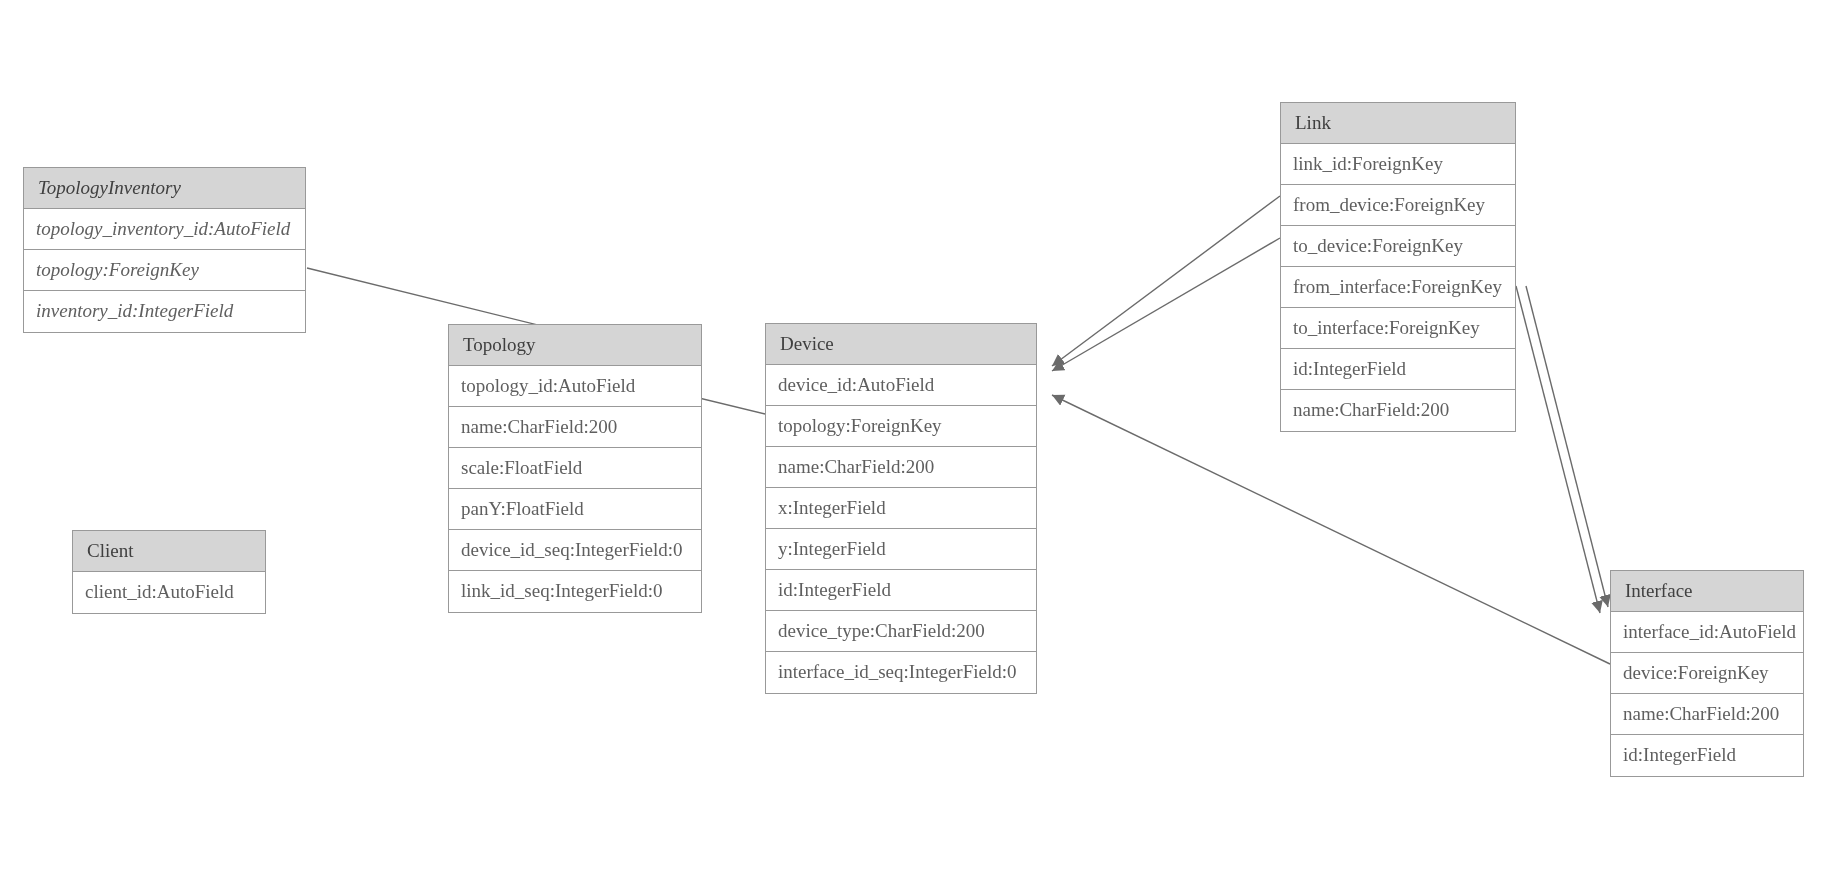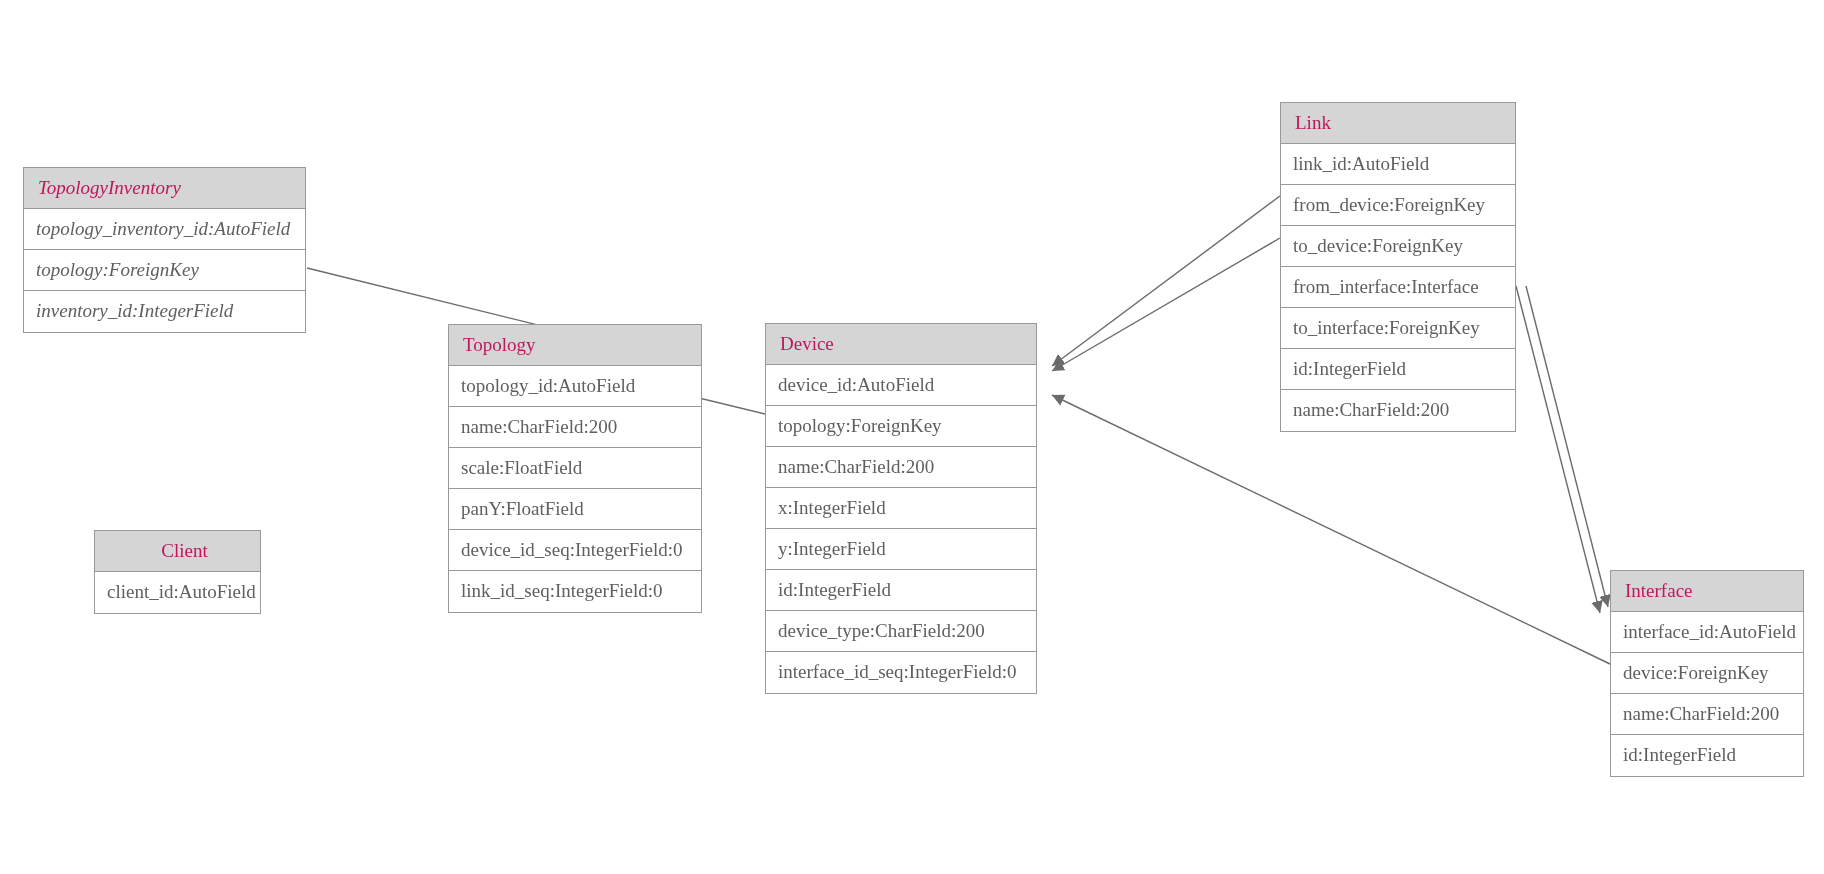--- a/index.html
+++ b/index.html
@@ -28,21 +28,21 @@
   .entity {
     position: absolute;
     box-sizing: border-box;
     border: 1px solid #999999;
     background: #ffffff;
     z-index: 2;
   }
   .entity-header {
     box-sizing: border-box;
     background: #d5d5d5;
-    color: #be185d;
+    color: #404040;
     border-bottom: 1px solid #999999;
     font-size: 19px;
     line-height: 40px;
     height: 41px;
     padding: 0 0 0 14px;
     white-space: nowrap;
     overflow: hidden;
   }
   .entity-row {
     box-sizing: border-box;
@@ -101,21 +101,21 @@
     </g>
   </svg>
 
   <div id="entity-layer">
       <div class="entity" style="left: 23px; top: 167px; width: 283px; font-style: italic;">
         <div class="entity-header">TopologyInventory</div>
         <div class="entity-row">topology_inventory_id:AutoField</div>
         <div class="entity-row">topology:ForeignKey</div>
         <div class="entity-row">inventory_id:IntegerField</div>
       </div>
-      <div class="entity" style="left: 94px; top: 530px; width: 167px; text-align: center;">
+      <div class="entity" style="left: 72px; top: 530px; width: 194px;">
         <div class="entity-header">Client</div>
         <div class="entity-row">client_id:AutoField</div>
       </div>
       <div class="entity" style="left: 448px; top: 324px; width: 254px;">
         <div class="entity-header">Topology</div>
         <div class="entity-row">topology_id:AutoField</div>
         <div class="entity-row">name:CharField:200</div>
         <div class="entity-row">scale:FloatField</div>
         <div class="entity-row">panY:FloatField</div>
         <div class="entity-row">device_id_seq:IntegerField:0</div>
@@ -127,24 +127,24 @@
         <div class="entity-row">topology:ForeignKey</div>
         <div class="entity-row">name:CharField:200</div>
         <div class="entity-row">x:IntegerField</div>
         <div class="entity-row">y:IntegerField</div>
         <div class="entity-row">id:IntegerField</div>
         <div class="entity-row">device_type:CharField:200</div>
         <div class="entity-row">interface_id_seq:IntegerField:0</div>
       </div>
       <div class="entity" style="left: 1280px; top: 102px; width: 236px;">
         <div class="entity-header">Link</div>
-        <div class="entity-row">link_id:AutoField</div>
+        <div class="entity-row">link_id:ForeignKey</div>
         <div class="entity-row">from_device:ForeignKey</div>
         <div class="entity-row">to_device:ForeignKey</div>
-        <div class="entity-row">from_interface:Interface</div>
+        <div class="entity-row">from_interface:ForeignKey</div>
         <div class="entity-row">to_interface:ForeignKey</div>
         <div class="entity-row">id:IntegerField</div>
         <div class="entity-row">name:CharField:200</div>
       </div>
       <div class="entity" style="left: 1610px; top: 570px; width: 194px;">
         <div class="entity-header">Interface</div>
         <div class="entity-row">interface_id:AutoField</div>
         <div class="entity-row">device:ForeignKey</div>
         <div class="entity-row">name:CharField:200</div>
         <div class="entity-row">id:IntegerField</div>

